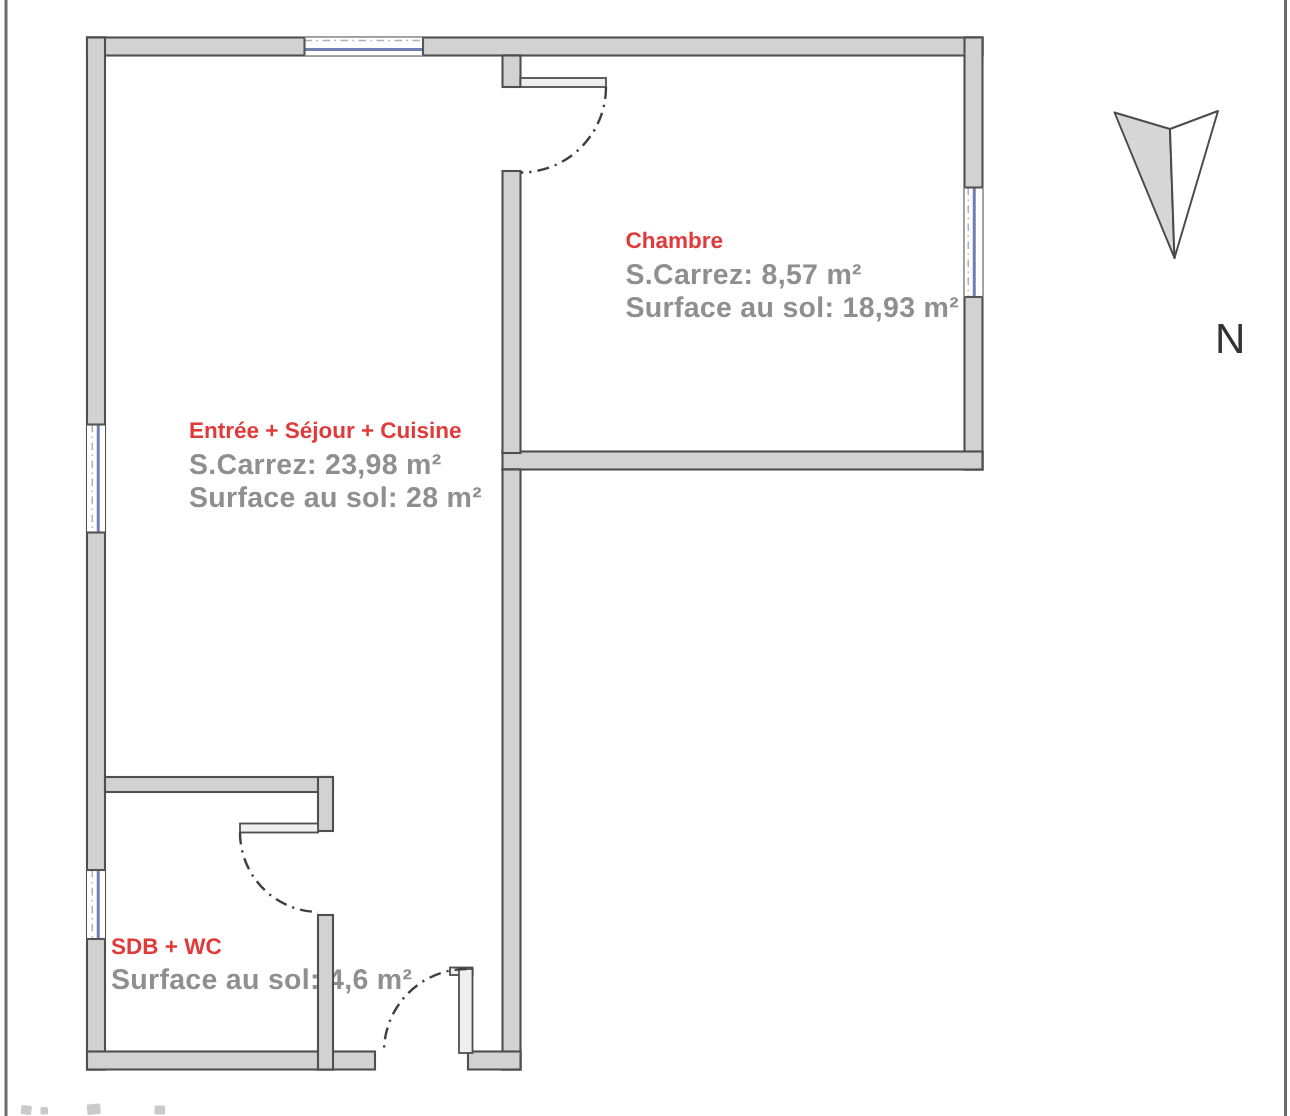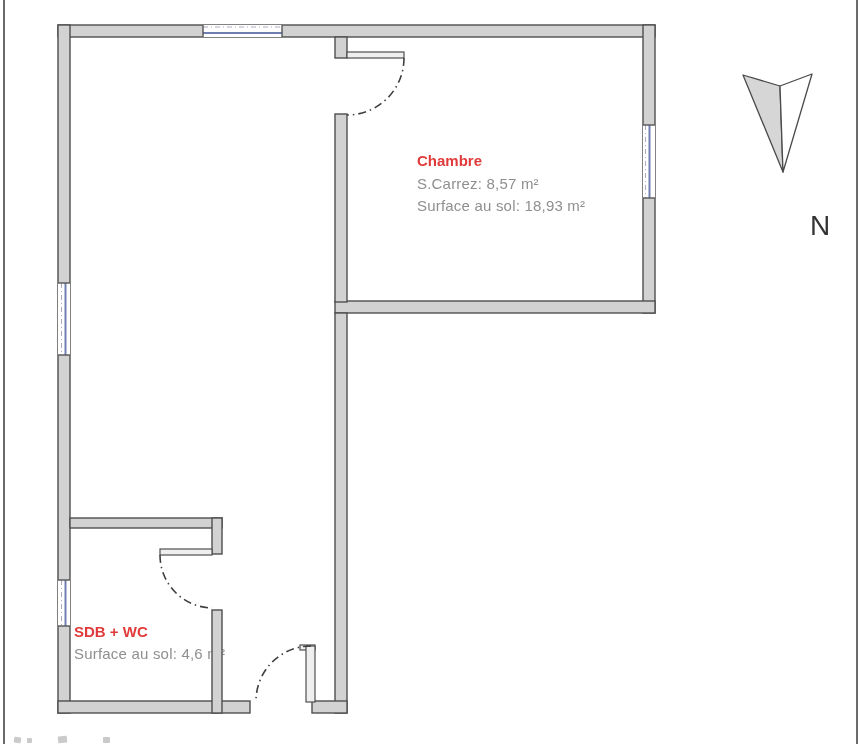--- a/index.html
+++ b/index.html
@@ -34,22 +34,22 @@
     z-index: 1;
     line-height: 22.5px;
     white-space: nowrap;
   }
   .room-name {
     font-size: 15px;
     font-weight: 700;
     color: var(--room-name-red, #e03a3a);
   }
   .room-info {
-    font-size: 15px;
-    font-weight: 400;
+    font-size: 19px;
+    font-weight: 700;
     color: var(--room-info-gray, #8f8f8f);
     letter-spacing: 0.2px;
   }
   #label-chambre { left: 417px; top: 150px; }
   #label-sejour  { left: 126px; top: 277px; }
   #label-sdb     { left: 74px;  top: 621px; line-height: 22px; }
 
   #north-letter {
     position: absolute;
     left: 810px;
@@ -106,20 +106,25 @@
 
   <div class="page-edge left"></div>
   <div class="page-edge right"></div>
 
   <div class="room-label" id="label-chambre">
     <div class="room-name">Chambre</div>
     <div class="room-info">S.Carrez: 8,57 m²</div>
     <div class="room-info">Surface au sol: 18,93 m²</div>
   </div>
 
+  <div class="room-label" id="label-sejour">
+    <div class="room-name">Entrée + Séjour + Cuisine</div>
+    <div class="room-info">S.Carrez: 23,98 m²</div>
+    <div class="room-info">Surface au sol: 28 m²</div>
+  </div>
 
   <div class="room-label" id="label-sdb">
     <div class="room-name">SDB + WC</div>
     <div class="room-info">Surface au sol: 4,6 m²</div>
   </div>
 
   <div id="north-letter">N</div>
 
   <svg id="plan-svg" width="860" height="744" viewBox="0 0 860 744">
 

